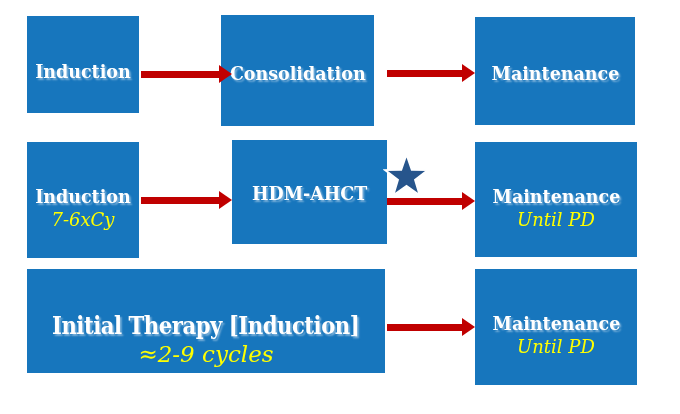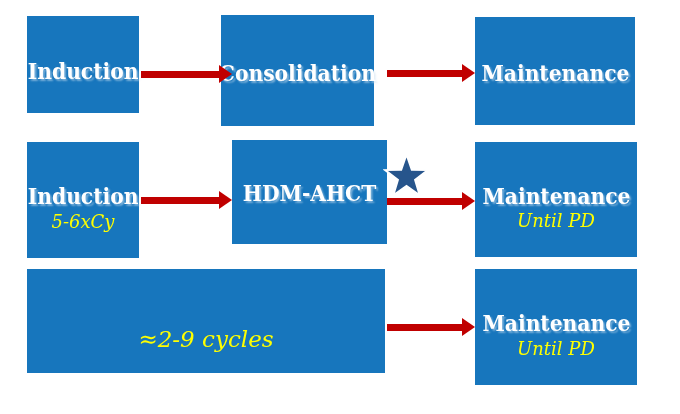--- a/index.html
+++ b/index.html
@@ -12,21 +12,21 @@
   }
   
   .node{
     position:absolute;
     background:var(--box-blue,#1776BD);
     display:flex;align-items:center;justify-content:center;
   }
   .content{display:flex;flex-direction:column;align-items:center;width:100%;}
   .label{
     color:var(--label-white,#fff);
-    font-weight:bold;font-size:22px;line-height:1.25;
+    font-weight:bold;font-size:19px;line-height:1.25;
     white-space:nowrap;
     text-shadow:2px 2px 2px rgba(205,225,242,.55);
   }
   .label .sc{display:inline-block;transform:scaleX(.92);}
   .sublabel{
     color:var(--subtitle-yellow,#FFFF00);
     font-style:italic;font-size:18px;line-height:1.2;white-space:nowrap;
   }
   
   .n-a1{left:27px;top:16px;width:112px;height:97px;}
@@ -96,21 +96,21 @@
   </div>
   <div class="node n-a3">
     <div class="content">
       <div class="label"><span class="sc">Maintenance</span></div>
     </div>
   </div>
 
   <div class="node n-b1">
     <div class="content">
       <div class="label"><span class="sc">Induction</span></div>
-      <div class="sublabel">5-6xCy</div>
+      <div class="sublabel">7-6xCy</div>
     </div>
   </div>
   <div class="arrow ar-3">
     <div class="shaft"></div>
     <div class="head"></div>
   </div>
   <div class="node n-b2">
     <div class="content">
       <div class="label"><span class="sc">HDM-AHCT</span></div>
     </div>
@@ -124,20 +124,21 @@
   </svg>
   <div class="node n-b3">
     <div class="content">
       <div class="label"><span class="sc">Maintenance</span></div>
       <div class="sublabel">Until PD</div>
     </div>
   </div>
 
   <div class="node n-c1">
     <div class="content">
+      <div class="label"><span class="sc">Initial Therapy [Induction]</span></div>
       <div class="sublabel">≈2-9 cycles</div>
     </div>
   </div>
   <div class="arrow ar-5">
     <div class="shaft"></div>
     <div class="head"></div>
   </div>
   <div class="node n-c2">
     <div class="content">
       <div class="label"><span class="sc">Maintenance</span></div>

